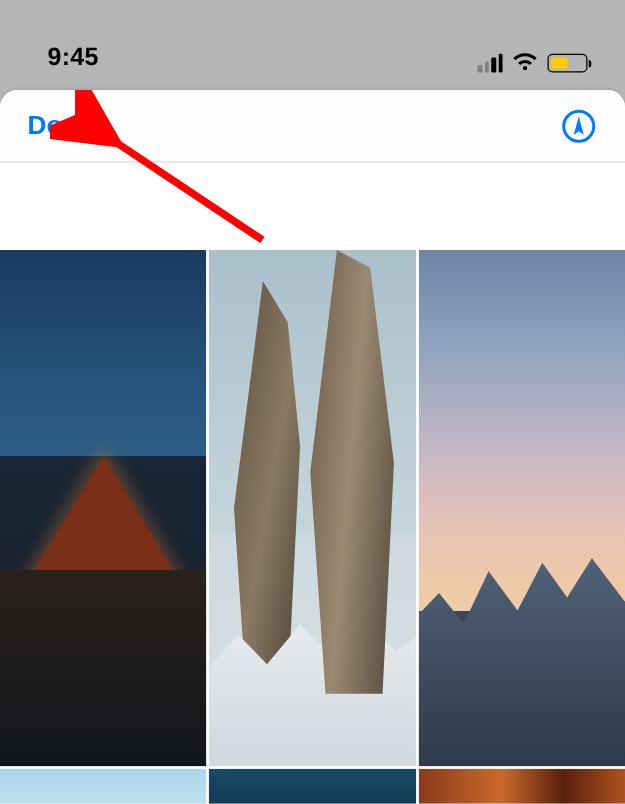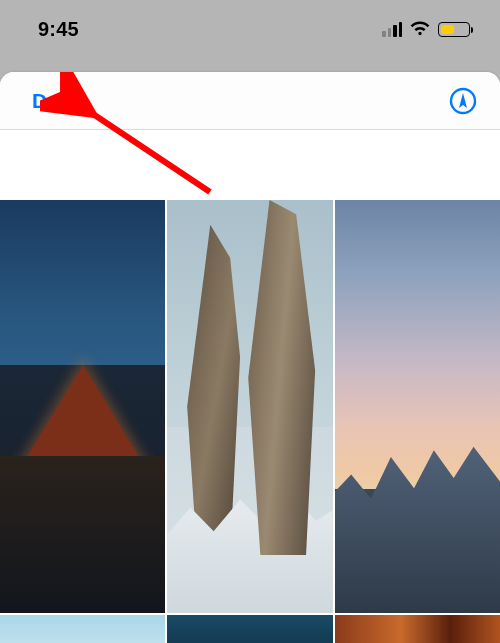--- a/index.html
+++ b/index.html
@@ -4,21 +4,21 @@
   <style>
     * { margin: 0; padding: 0; box-sizing: border-box; }
     html, body { width: 500px; height: 643px; overflow: hidden; font-family: -apple-system, BlinkMacSystemFont, 'Helvetica Neue', sans-serif; }
     body { background: #b5b5b5; }
 
     
     .status-bar {
       height: 58px;
       display: flex;
       justify-content: space-between;
-      align-items: center;
+      align-items: flex-end;
       padding: 0 30px 0 38px;
       background: #b5b5b5;
     }
     .status-time { font-size: 20px; font-weight: 600; letter-spacing: 0.2px; }
     .status-icons { display: flex; align-items: center; gap: 7px; }
     .cell-bars { display: flex; align-items: flex-end; gap: 2px; height: 16px; }
     .cell-bars span { width: 3.5px; background: #000; border-radius: 1px; }
     .cell-bars span:nth-child(1){ height: 6px; opacity: .28; }
     .cell-bars span:nth-child(2){ height: 9px; opacity: .28; }
     .cell-bars span:nth-child(3){ height: 12px; }
@@ -40,21 +40,21 @@
       position: absolute; left: 0; right: 0; top: 72px; bottom: 0;
       background: #fff; border-radius: 14px 14px 0 0;
       box-shadow: 0 -1px 2px rgba(0,0,0,0.08);
       display: flex; flex-direction: column; overflow: hidden;
     }
     .nav-bar {
       height: 58px; display: flex; align-items: center; justify-content: space-between;
       padding: 0 22px; border-bottom: 1px solid #dcdcdc; background: #fdfdfd;
       position: relative;
     }
-    .nav-done { color: #007aff; font-size: 21px; font-weight: 600; cursor: pointer; margin-left: 10px; }
+    .nav-done { color: #007aff; font-size: 21px; font-weight: 600; cursor: pointer; }
     .nav-title { position:absolute; left:0; right:0; text-align:center; font-size: 21px; font-weight: 600; pointer-events:none; }
     .nav-markup { width: 30px; height: 30px; display:flex; align-items:center; justify-content:center; cursor:pointer; }
     .nav-markup svg { display:block; }
 
     
     .arrow-overlay { position:absolute; z-index:50; pointer-events:none; }
 
     
     .grid-area { flex: 1; background: #fff; overflow:hidden; }
     .photo-grid { display:grid; grid-template-columns: repeat(3, 1fr); gap: 2px; margin-top: 70px; }

